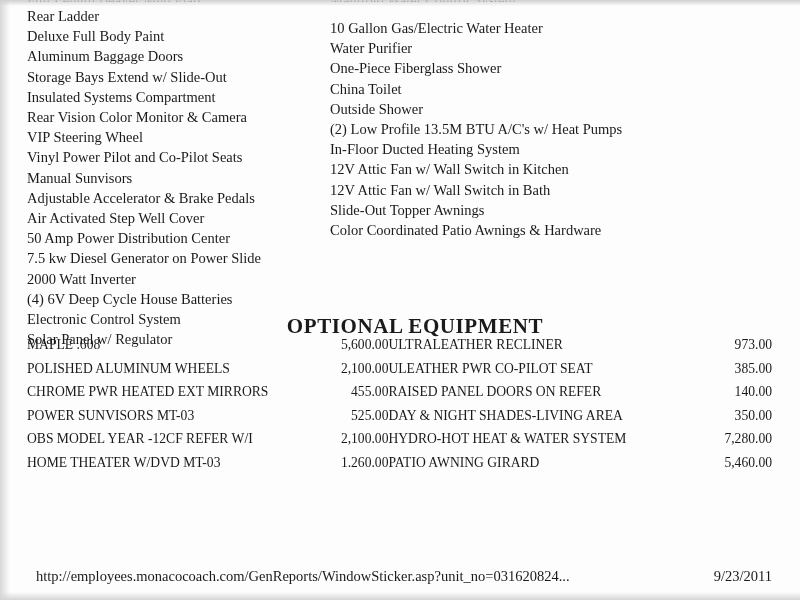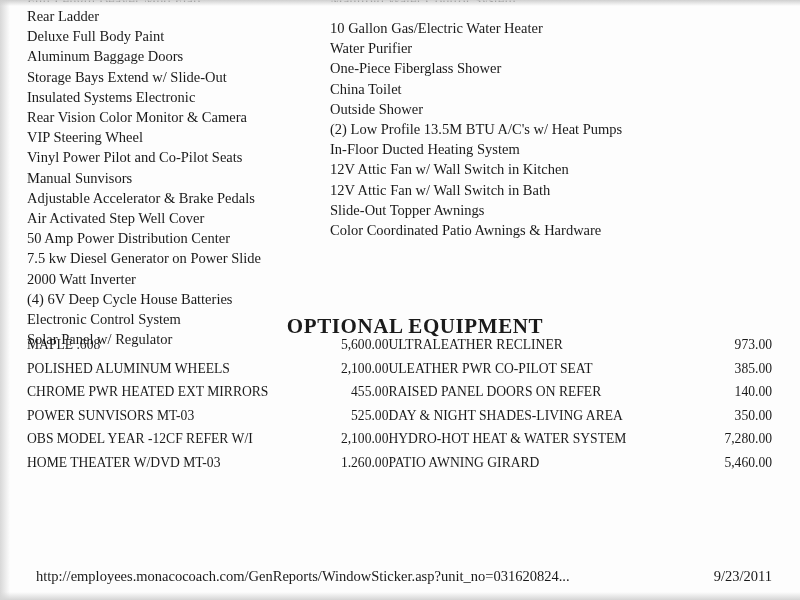--- a/index.html
+++ b/index.html
@@ -159,21 +159,21 @@
       <div class="feature-line">Manifold Water Control System</div>
     </div>
   </div>
 
   <div class="features">
     <div class="col col-left" style="top:6px;">
       <div class="feature-line">Rear Ladder</div>
       <div class="feature-line">Deluxe Full Body Paint</div>
       <div class="feature-line">Aluminum Baggage Doors</div>
       <div class="feature-line">Storage Bays Extend w/ Slide-Out</div>
-      <div class="feature-line">Insulated Systems Electronic</div>
+      <div class="feature-line">Insulated Systems Compartment</div>
       <div class="feature-line">Rear Vision Color Monitor &amp; Camera</div>
       <div class="feature-line">VIP Steering Wheel</div>
       <div class="feature-line">Vinyl Power Pilot and Co-Pilot Seats</div>
       <div class="feature-line">Manual Sunvisors</div>
       <div class="feature-line">Adjustable Accelerator &amp; Brake Pedals</div>
       <div class="feature-line">Air Activated Step Well Cover</div>
       <div class="feature-line">50 Amp Power Distribution Center</div>
       <div class="feature-line">7.5 kw Diesel Generator on Power Slide</div>
       <div class="feature-line">2000 Watt Inverter</div>
       <div class="feature-line">(4) 6V Deep Cycle House Batteries</div>

